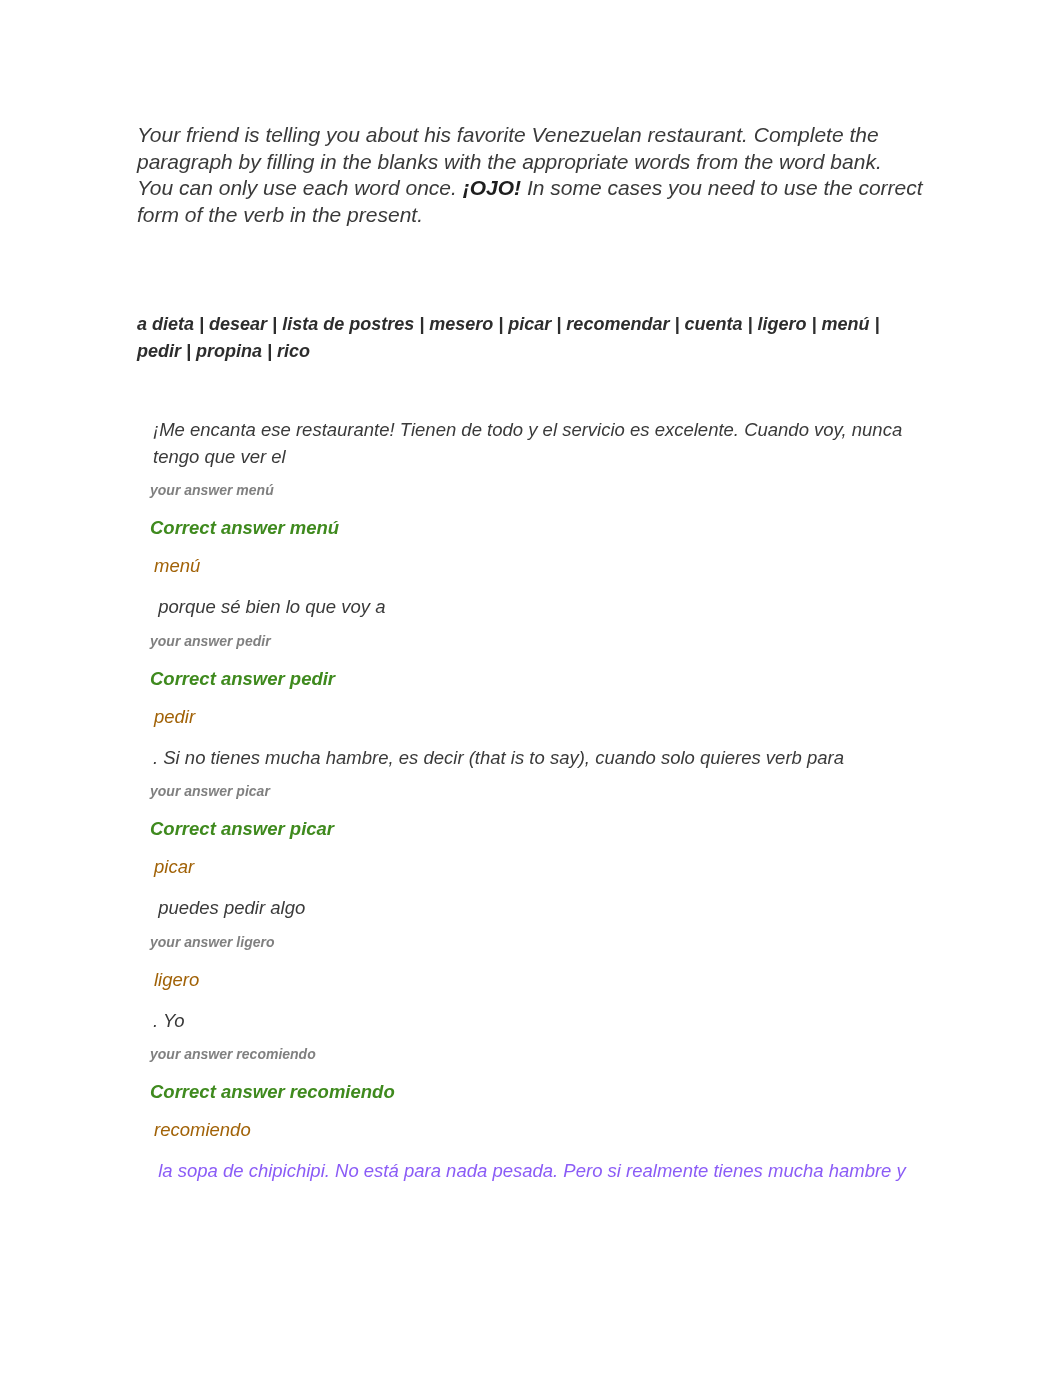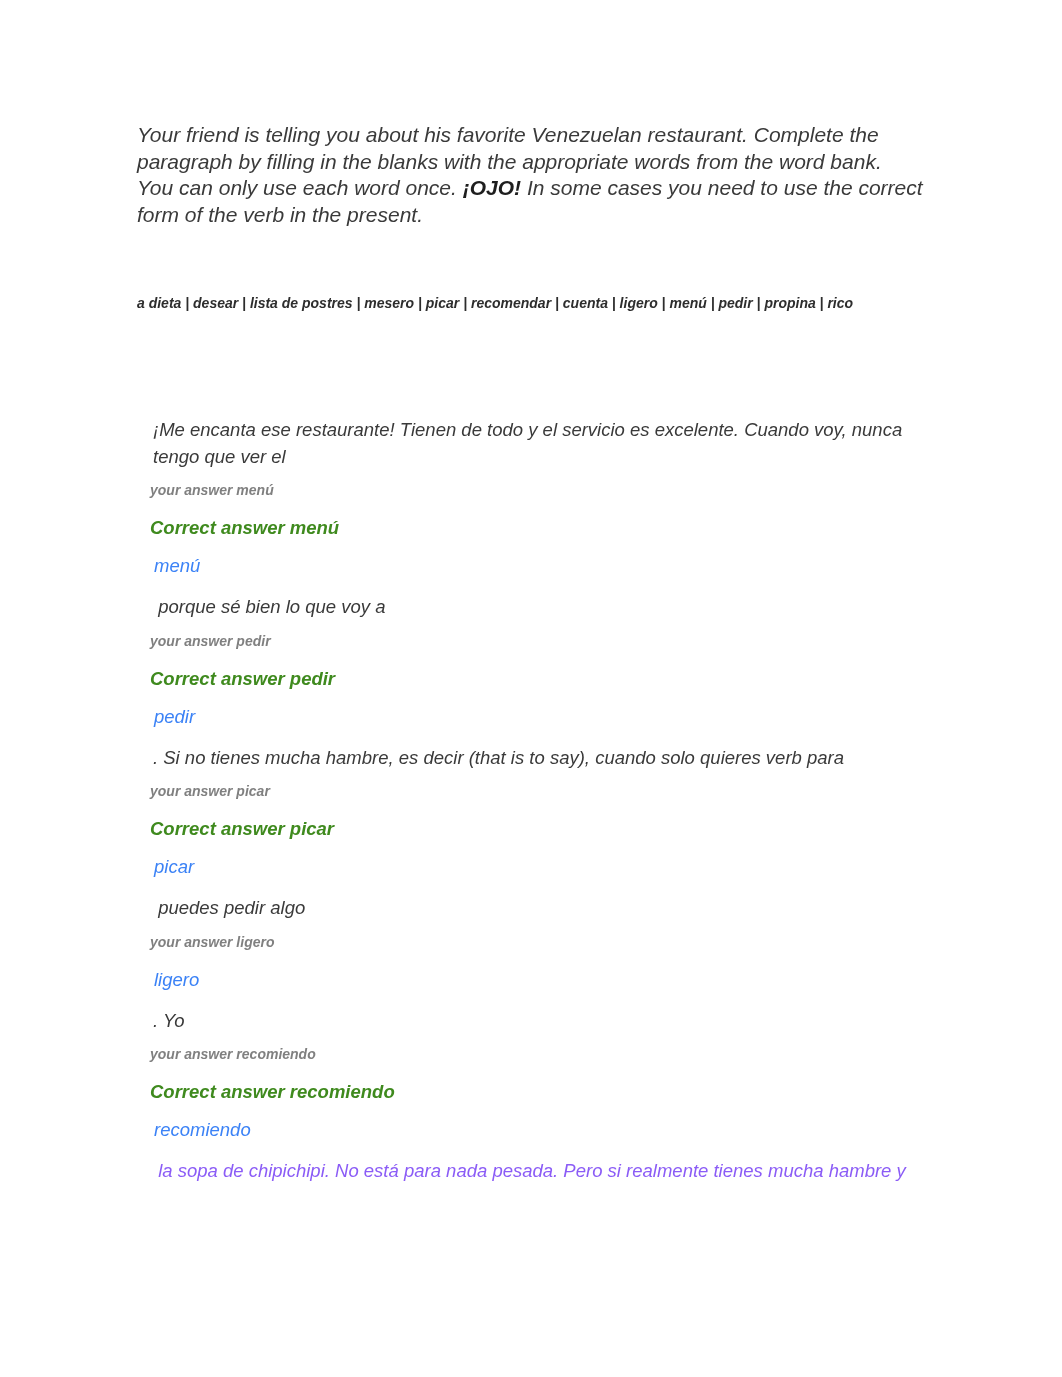--- a/index.html
+++ b/index.html
@@ -43,26 +43,26 @@
     font-style: italic;
     color: #1e1e1e;
   }
 
   
   .word-bank {
     margin: 0;
     padding: 0;
     font-style: italic;
     font-weight: bold;
-    font-size: 14px;
+    font-size: 18px;
     line-height: 27px;
     color: #2d2d2d;
     position: absolute;
     left: 0;
-    top: 168px;
+    top: 189px;
     width: 790px;
   }
 
   
   .exercise {
     position: absolute;
     left: 16px;
     top: 295px;
     width: 790px;
   }
@@ -98,21 +98,21 @@
     color: #3f8a1e;
     margin: 16px 0 0 -3px;
     white-space: pre-wrap;
     font-weight: bold;
   }
 
   .answer-word {
     font-style: italic;
     font-size: 18.5px;
     line-height: 22px;
-    color: #3b82f6;
+    color: #a16207;
     margin: 16px 0 0 1px;
     white-space: pre-wrap;
   }
 
   .block-gap {
     height: 17px;
   }
 
   .tail {
     font-style: italic;

